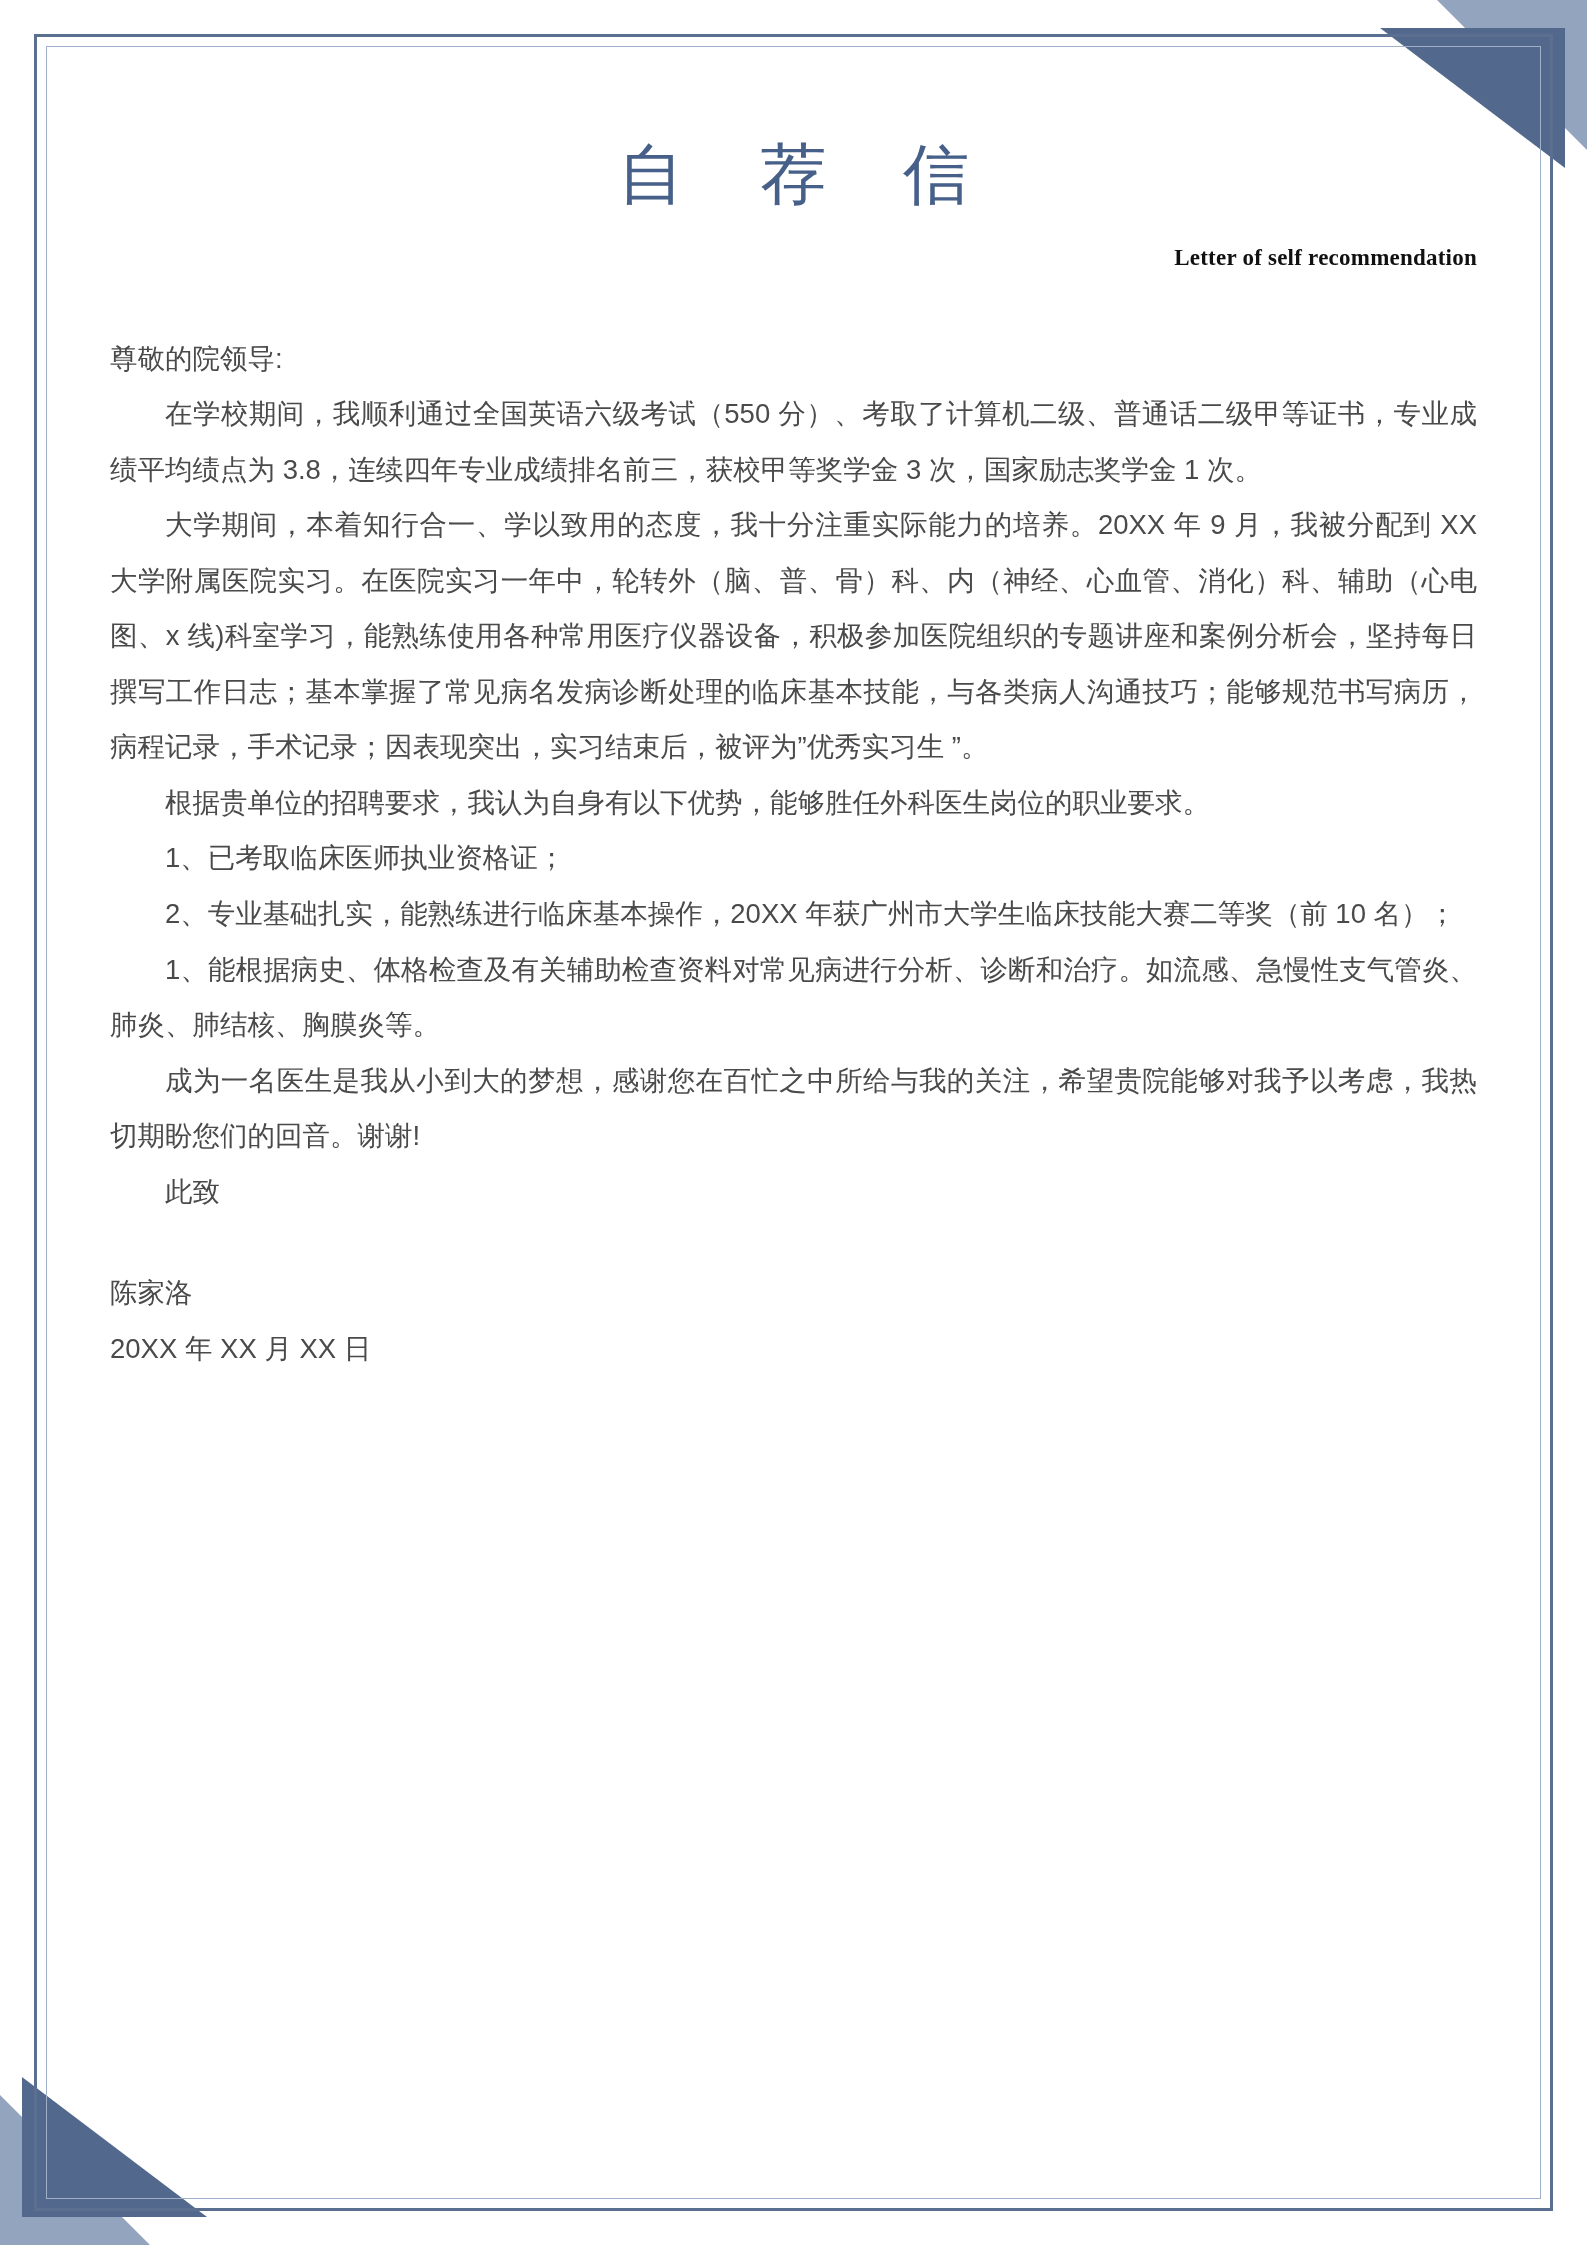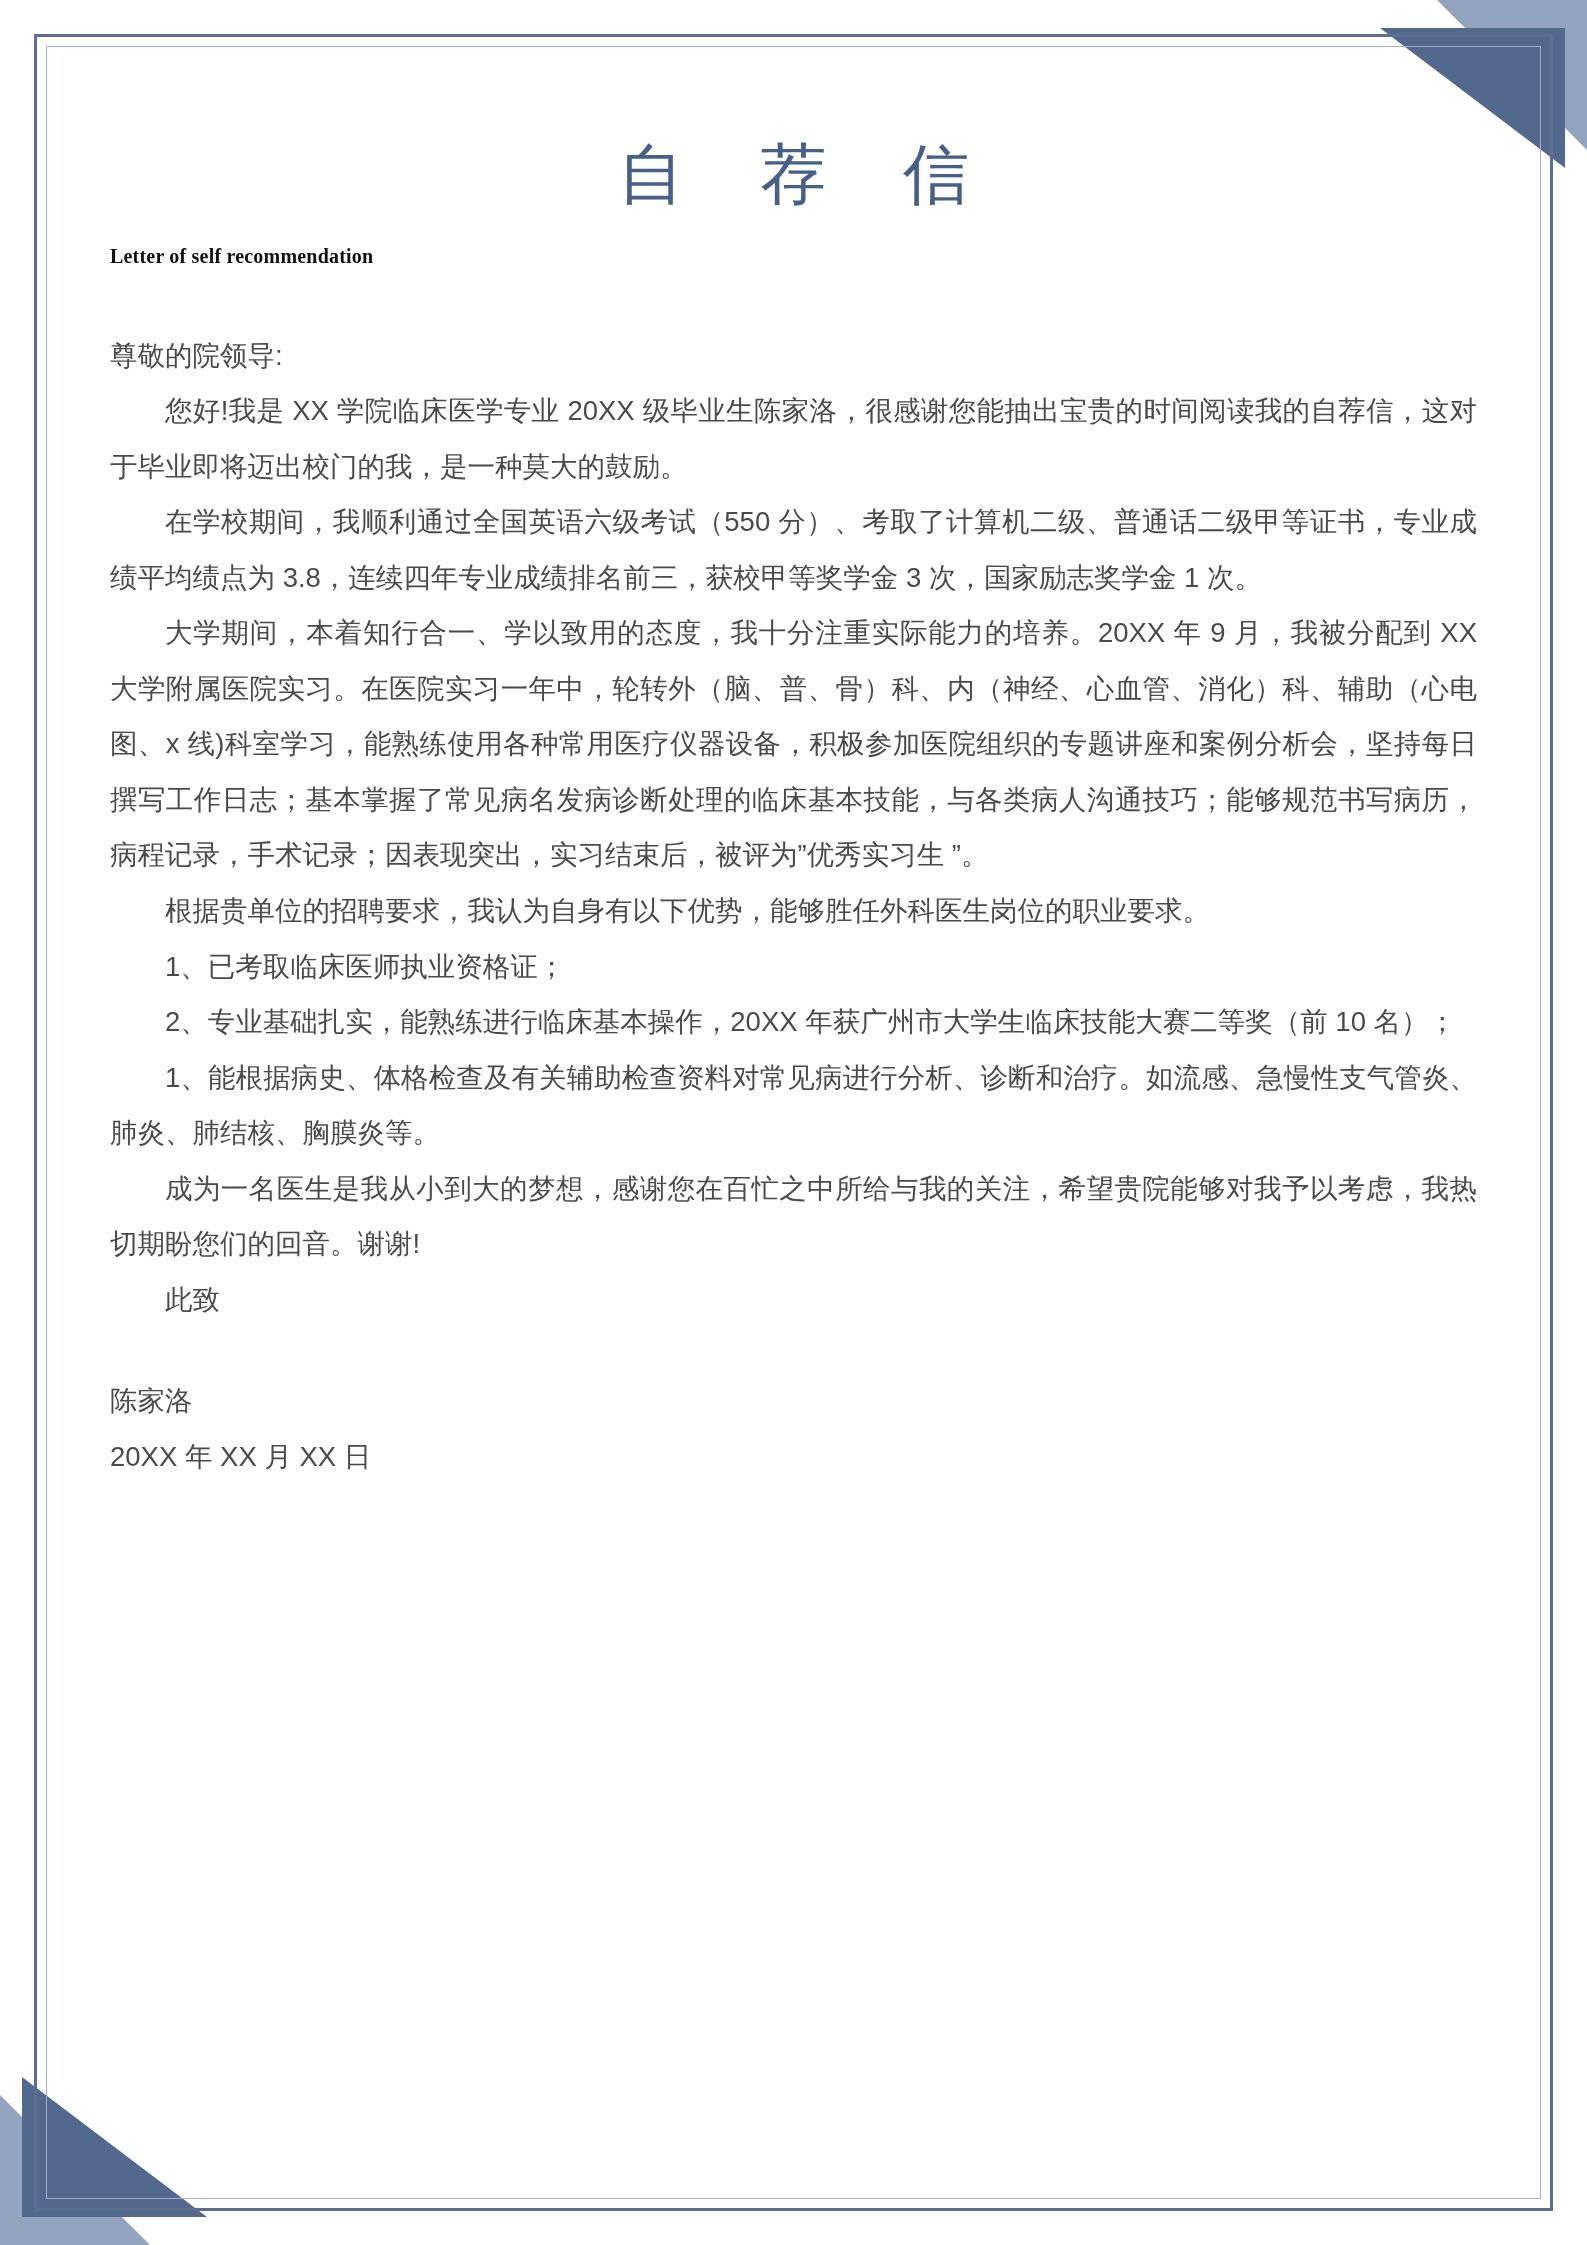--- a/index.html
+++ b/index.html
@@ -94,24 +94,24 @@
     font-family: "DejaVu Serif", "Liberation Serif", serif;
     font-size: 66px;
     font-weight: 400;
     letter-spacing: 0.42em;
     text-indent: 0.42em;
     margin: 38px 0 0 0;
     line-height: 1.25;
   }
 
   .doc-subtitle {
-    text-align: left;
+    text-align: right;
     color: #111111;
     font-family: "Liberation Serif", "DejaVu Serif", serif;
-    font-size: 20px;
+    font-size: 23px;
     font-weight: bold;
     margin: 28px 0 0 0;
     letter-spacing: 0.01em;
   }
 
   .body-text {
     margin-top: 60px;
     color: #4a4a4a;
     font-size: 27.5px;
     line-height: 2.02;
@@ -149,21 +149,20 @@
   <div class="frame-outer"></div>
   <div class="frame-inner"></div>
 
   <div class="content">
 
     <h1 class="doc-title">自 荐 信</h1>
     <div class="doc-subtitle">Letter of self recommendation</div>
 
     <div class="body-text">
       <p class="p-flush">尊敬的院领导:</p>
-      <p class="p-indent">您好!我是 XX 学院临床医学专业 20XX 级毕业生陈家洛，很感谢您能抽出宝贵的时间阅读我的自荐信，这对于毕业即将迈出校门的我，是一种莫大的鼓励。</p>
       <p class="p-indent">在学校期间，我顺利通过全国英语六级考试（550 分）、考取了计算机二级、普通话二级甲等证书，专业成绩平均绩点为 3.8，连续四年专业成绩排名前三，获校甲等奖学金 3 次，国家励志奖学金 1 次。</p>
       <p class="p-indent">大学期间，本着知行合一、学以致用的态度，我十分注重实际能力的培养。20XX 年 9 月，我被分配到 XX 大学附属医院实习。在医院实习一年中，轮转外（脑、普、骨）科、内（神经、心血管、消化）科、辅助（心电图、x 线)科室学习，能熟练使用各种常用医疗仪器设备，积极参加医院组织的专题讲座和案例分析会，坚持每日撰写工作日志；基本掌握了常见病名发病诊断处理的临床基本技能，与各类病人沟通技巧；能够规范书写病历，病程记录，手术记录；因表现突出，实习结束后，被评为”优秀实习生 ”。</p>
       <p class="p-indent">根据贵单位的招聘要求，我认为自身有以下优势，能够胜任外科医生岗位的职业要求。</p>
       <p class="p-indent">1、已考取临床医师执业资格证；</p>
       <p class="p-indent">2、专业基础扎实，能熟练进行临床基本操作，20XX 年获广州市大学生临床技能大赛二等奖（前 10 名）；</p>
       <p class="p-indent">1、能根据病史、体格检查及有关辅助检查资料对常见病进行分析、诊断和治疗。如流感、急慢性支气管炎、肺炎、肺结核、胸膜炎等。</p>
       <p class="p-indent">成为一名医生是我从小到大的梦想，感谢您在百忙之中所给与我的关注，希望贵院能够对我予以考虑，我热切期盼您们的回音。谢谢!</p>
       <p class="p-indent">此致</p>
     </div>
 

